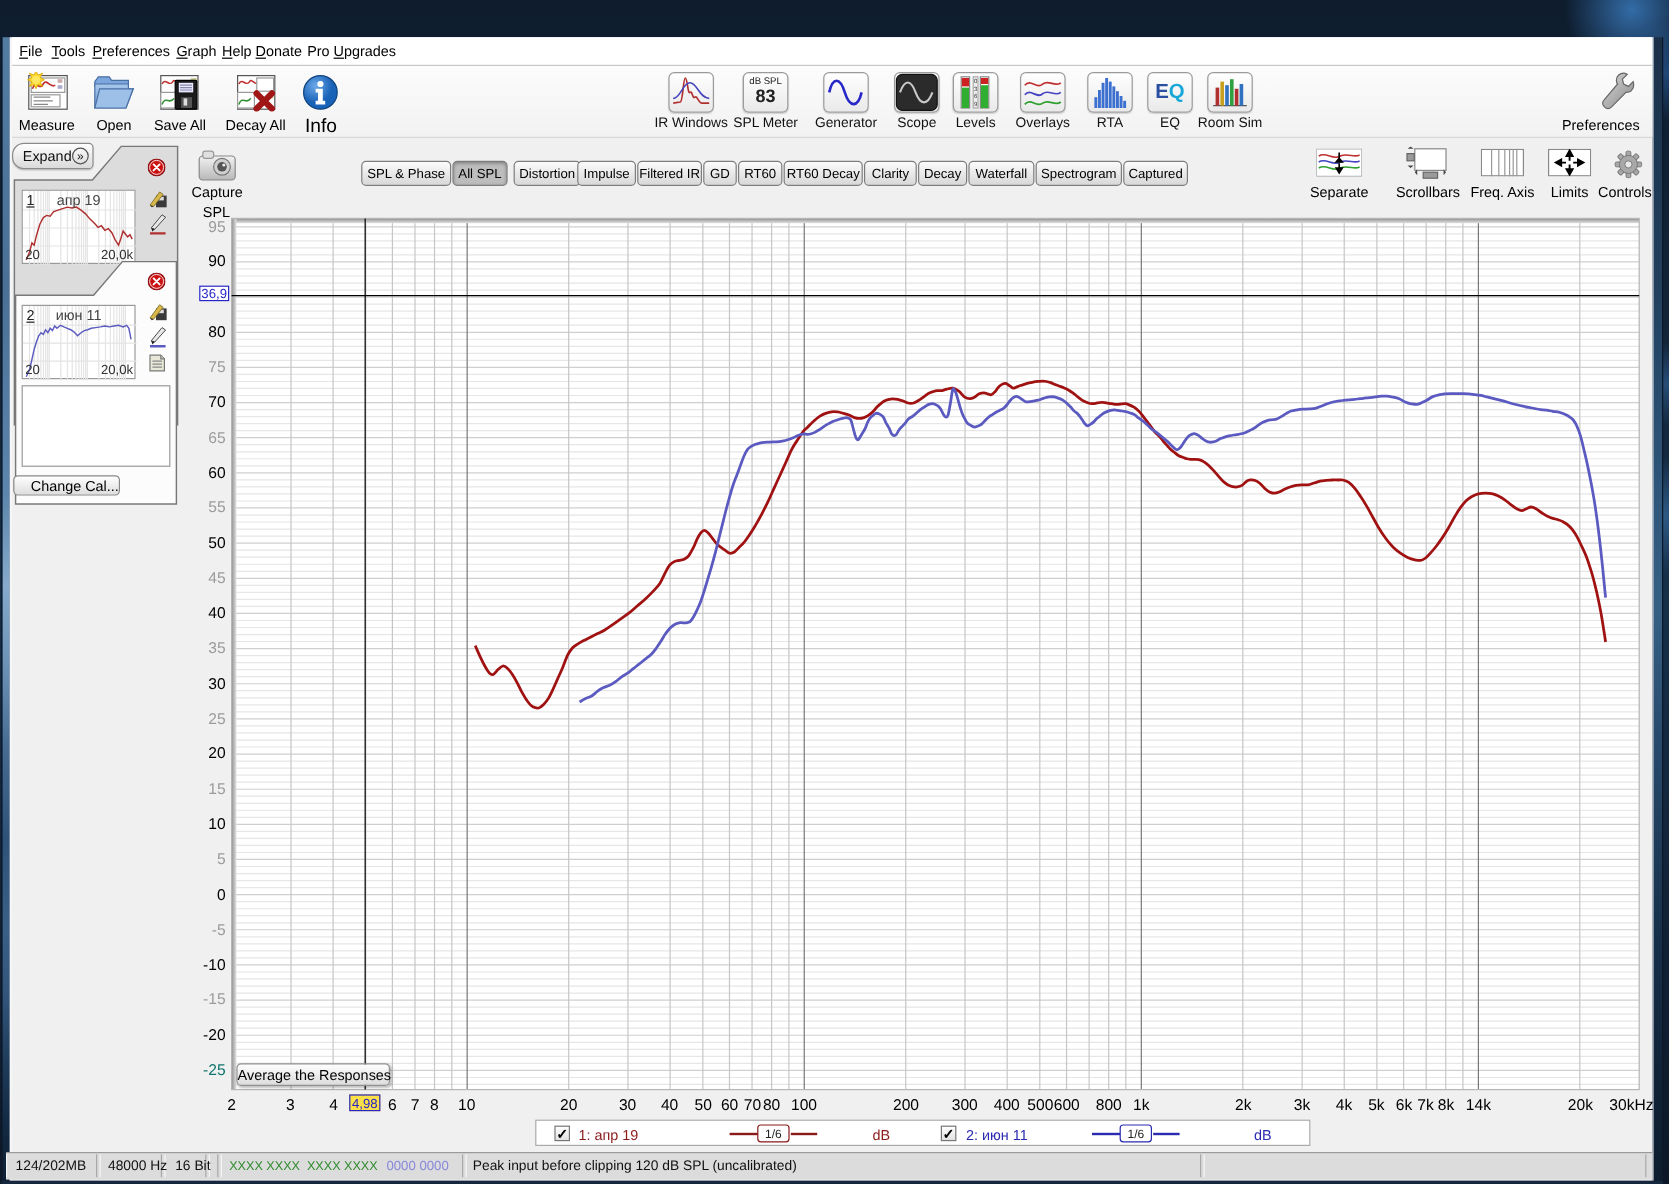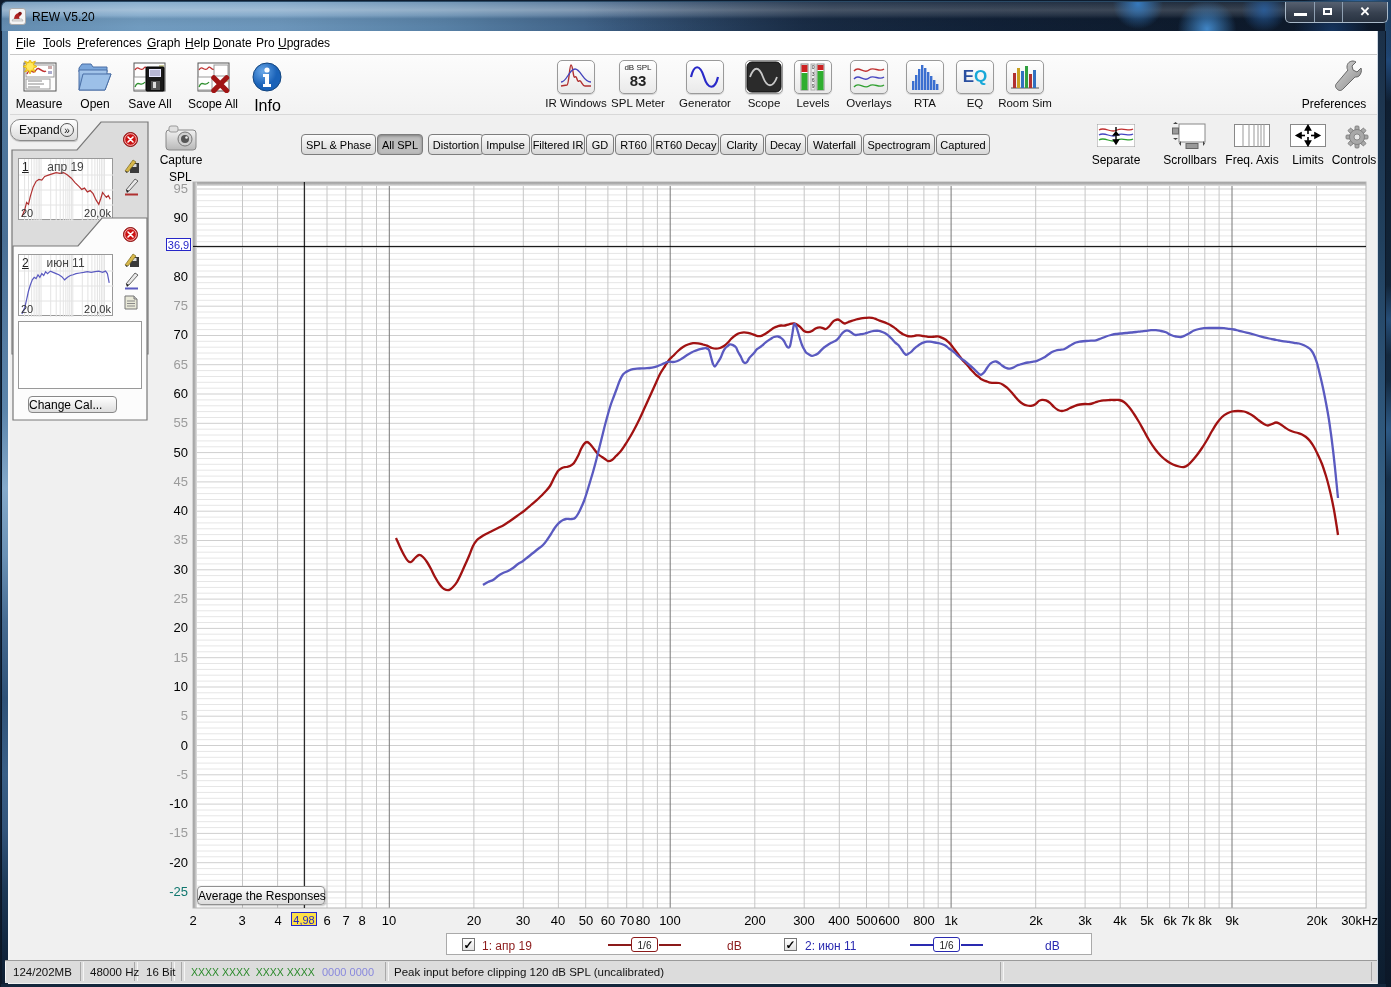--- a/index.html
+++ b/index.html
@@ -3,45 +3,20 @@
 *{margin:0;padding:0;box-sizing:border-box}
 body{width:1391px;height:987px;overflow:hidden;font-family:"Liberation Sans",sans-serif;background:
 radial-gradient(circle 80px at 1360px 8px,rgba(58,122,188,.85),rgba(58,122,188,0) 70%),
 radial-gradient(circle 60px at 1388px 60px,rgba(40,90,150,.7),rgba(40,90,150,0) 70%),
 radial-gradient(circle 70px at 1386px 430px,#2e5a86,rgba(46,90,134,0) 70%),
 radial-gradient(circle 50px at 1389px 320px,rgba(52,104,160,.6),rgba(52,104,160,0) 70%),
 linear-gradient(180deg,#0e1c2e 0%,#122539 30%,#16304a 50%,#122338 75%,#0c1828 100%)}
 </style></head><body>
 <div style="position:absolute;left:0;top:0;width:1391px;height:987px">
 <div style="position:absolute;left:10px;top:31px;width:1367px;height:953px;background:#f0f0f0"></div>
-<div style="position:absolute;left:1px;top:1px;width:1385px;height:30px;border-radius:6px 6px 0 0;border:1px solid #2a4a66;border-bottom:none;background:
-radial-gradient(circle 42px at 1205px 27px,rgba(70,145,215,.9),rgba(70,145,215,0) 70%),
-radial-gradient(circle 36px at 1136px 2px,rgba(55,125,195,.95),rgba(55,125,195,0) 70%),
-radial-gradient(circle 32px at 1262px 8px,rgba(40,95,160,.85),rgba(40,95,160,0) 70%),
-radial-gradient(circle 55px at 1330px 30px,rgba(25,70,130,.6),rgba(25,70,130,0) 70%),
-linear-gradient(90deg,rgba(10,20,35,0) 0%,rgba(10,20,35,0) 42%,rgba(10,20,35,.38) 60%,rgba(12,22,38,.5) 100%),
-linear-gradient(180deg,rgba(255,255,255,.15) 0%,rgba(255,255,255,.34) 28%,rgba(255,255,255,.16) 46%,rgba(0,0,0,.07) 58%,rgba(0,0,0,.03) 85%),
-linear-gradient(90deg,#6690b5 0%,#74a0c5 10%,#6f9ac0 20%,#5a84aa 32%,#3c5e84 45%,#223a59 58%,#152944 72%,#102034 86%,#0e1b2c 100%)">
-<div style="position:absolute;left:7px;top:6px;width:17px;height:17px;background:#f5f5f5;border-radius:3px;border:1px solid #aaa">
-<svg width="15" height="15">
-          <path d="M4,11 C4,7 6,4 9,4 L11,6 L9,8 L10,11 Z" fill="#b02020"></path>
-          <circle cx="10" cy="4.5" r="1.8" fill="#801515"></circle>
-          <path d="M2,12 L13,12 L12,10 L3,10 Z" fill="#e8e8e8" stroke="#999" stroke-width="0.5"></path>
-        </svg></div>
-<div style="position:absolute;left:30px;top:8px;font-size:12px;color:#000">REW V5.20</div>
-<div style="position:absolute;left:1283px;top:0px;width:103px;height:21px;display:flex;border:1px solid #a9b9c9;border-top:none;border-radius:0 0 5px 5px;background:linear-gradient(rgba(88,98,114,.96),rgba(55,65,80,.96) 55%,rgba(42,52,66,.96))">
-<div style="width:29px;border-right:1px solid #8fa0b2;position:relative">
-          <span style="position:absolute;left:8px;top:11px;width:13px;height:3px;background:#fff"></span>
-        </div>
-<div style="width:28px;border-right:1px solid #8fa0b2;position:relative">
-          <span style="position:absolute;left:8px;top:6px;width:9px;height:7px;border:2px solid #fff"></span>
-        </div>
-<div style="flex:1;color:#fff;text-align:center;font-size:13px;font-weight:bold;line-height:19px">✕</div>
-</div>
-</div>
   </div>
 <div style="position:absolute;left:1px;top:31px;width:7px;height:953px;background:linear-gradient(180deg,#527ca2 0%,#4a7096 22%,#5d86ac 40%,#85aacb 48%,#6b92b6 55%,#476c92 62%,#2f5278 70%,#3a6088 78%,#32547a 84%,#1d3a58 90%,#122740 96%,#0e1f33 100%);border-left:1px solid #0d1828"></div>
 <div style="position:absolute;left:8px;top:31px;width:2px;height:953px;background:#f5f6f7"></div>
 <div style="position:absolute;left:1377px;top:31px;width:9px;height:953px;background:linear-gradient(180deg,#1b3048 0%,#21405e 22%,#2d5478 38%,#356084 50%,#27496b 62%,#16304a 78%,#0f2236 92%,#0d1d2f 100%);border-right:1px solid #0d1828;border-left:1px solid #cfd8e2"></div>
 <div style="position:absolute;left:1px;top:984px;width:1385px;height:3px;background:#14273c"></div>
 <div style="position:absolute;left:10px;top:31px;width:1367px;height:24px;background:#fff;border-bottom:1px solid #c8c8c8"></div>
 <div style="position:absolute;left:16px;top:36px;font-size:12px;color:#000"><u>F</u>ile</div>
 <div style="position:absolute;left:43px;top:36px;font-size:12px;color:#000"><u>T</u>ools</div>
 <div style="position:absolute;left:77px;top:36px;font-size:12px;color:#000"><u>P</u>references</div>
 <div style="position:absolute;left:147px;top:36px;font-size:12px;color:#000"><u>G</u>raph</div>
@@ -98,21 +73,21 @@
 <div style="position:absolute;left:197px;top:61px;width:34px;height:32px">
 <svg width="34" height="32">
 <rect x="1" y="2" width="31" height="28" fill="#fdfdfd" stroke="#555"></rect>
 <path d="M2,9 C5,3 8,12 11,7 C13,4 15,10 17,8" stroke="#c03030" fill="none" stroke-width="1.3"></path>
 <rect x="1" y="16" width="14" height="13" fill="#fff" stroke="#999"></rect>
 <path d="M2,26 C5,18 8,27 12,21" stroke="#309030" fill="none" stroke-width="1.3"></path>
 <rect x="17" y="4" width="14" height="11" fill="#fff" stroke="#999"></rect>
 <rect x="26" y="17" width="5" height="4" fill="#cc9"></rect>
 <path d="M8,8 L16,16 M16,8 L8,16" transform="translate(4,4) scale(1.6)" stroke="#a01515" stroke-width="3.2" stroke-linecap="round"></path>
 </svg></div>
-<div style="position:absolute;left:168px;top:97px;width:90px;text-align:center;font-size:12px">Scope All</div>
+<div style="position:absolute;left:168px;top:97px;width:90px;text-align:center;font-size:12px">Decay All</div>
 <div style="position:absolute;left:252px;top:62px;width:30px;height:30px">
 <svg width="30" height="30">
 <defs>
         <radialGradient id="ig" cx="0.35" cy="0.3">
           <stop offset="0" stop-color="#6aa8e8"></stop>
           <stop offset="1" stop-color="#1a62b8"></stop>
         </radialGradient>
       </defs>
 <circle cx="15" cy="15" r="14" fill="url(#ig)" stroke="#11447e"></circle>
 <circle cx="15" cy="8" r="2.6" fill="#fff"></circle>
@@ -269,21 +244,21 @@
 <div style="position:absolute;left:859px;top:913px;width:60px;text-align:center;color:#000;font-size:13px">600</div>
 <div style="position:absolute;left:894px;top:913px;width:60px;text-align:center;color:#000;font-size:13px">800</div>
 <div style="position:absolute;left:921px;top:913px;width:60px;text-align:center;color:#000;font-size:13px">1k</div>
 <div style="position:absolute;left:1006px;top:913px;width:60px;text-align:center;color:#000;font-size:13px">2k</div>
 <div style="position:absolute;left:1055px;top:913px;width:60px;text-align:center;color:#000;font-size:13px">3k</div>
 <div style="position:absolute;left:1090px;top:913px;width:60px;text-align:center;color:#000;font-size:13px">4k</div>
 <div style="position:absolute;left:1117px;top:913px;width:60px;text-align:center;color:#000;font-size:13px">5k</div>
 <div style="position:absolute;left:1140px;top:913px;width:60px;text-align:center;color:#000;font-size:13px">6k</div>
 <div style="position:absolute;left:1158px;top:913px;width:60px;text-align:center;color:#000;font-size:13px">7k</div>
 <div style="position:absolute;left:1175px;top:913px;width:60px;text-align:center;color:#000;font-size:13px">8k</div>
-<div style="position:absolute;left:1202px;top:913px;width:60px;text-align:center;color:#000;font-size:13px">9k</div>
+<div style="position:absolute;left:1202px;top:913px;width:60px;text-align:center;color:#000;font-size:13px">14k</div>
 <div style="position:absolute;left:1287px;top:913px;width:60px;text-align:center;color:#000;font-size:13px">20k</div>
 <div style="position:absolute;left:1326px;top:913px;width:52px;text-align:right;color:#000;font-size:13px;white-space:nowrap">30kHz</div>
 <div style="position:absolute;left:291px;top:912px;width:26px;height:14px;border:1px solid #2626c8;background:#fde047;color:#2626c8;font-size:11px;text-align:center;line-height:14px">4,98</div>
 <div style="position:absolute;left:169px;top:170px;font-size:12px;color:#000">SPL</div>
 <div style="position:absolute;left:10px;top:119px;width:68px;height:22px;border:1px solid #8a8a8a;border-radius:10px 4px 4px 10px;background:linear-gradient(#ffffff,#dadada);font-size:12px;color:#111;line-height:20px;padding-left:8px;box-shadow:0 1px 1px rgba(0,0,0,.2)">Expand<span style="position:absolute;right:3px;top:3px;width:14px;height:14px;border:1px solid #555;border-radius:50%;text-align:center;line-height:13px;font-size:10px">»</span></div>
 <div style="position:absolute;left:165px;top:124px;width:32px;height:28px">
 <svg width="32" height="28">
 <defs>
         <linearGradient id="cg" x1="0" y1="0" x2="0" y2="1">
           <stop offset="0" stop-color="#f2f2f2"></stop>
@@ -438,21 +413,21 @@
     </svg></div>
 <div style="position:absolute;left:124px;top:295px;width:14px;height:15px">
 <svg width="14" height="15">
       <path d="M1,1 L10,1 L13,4 L13,14 L1,14 Z" fill="#e8e8d8" stroke="#777"></path>
       <path d="M10,1 L10,4 L13,4" fill="#ccc" stroke="#777"></path>
       <line x1="3" y1="6" x2="11" y2="6" stroke="#888"></line>
       <line x1="3" y1="8.5" x2="11" y2="8.5" stroke="#888"></line>
       <line x1="3" y1="11" x2="11" y2="11" stroke="#888"></line>
     </svg></div>
 <div style="position:absolute;left:18px;top:321px;width:124px;height:68px;background:#fff;border:1px solid #999"></div>
-<div style="position:absolute;left:28px;top:396px;width:89px;height:17px;border:1px solid #888;border-radius:4px;background:linear-gradient(#fff,#ddd);font-size:12px;text-align:left;line-height:17px">Change Cal...</div>
+<div style="position:absolute;left:11px;top:396px;width:89px;height:17px;border:1px solid #888;border-radius:4px;background:linear-gradient(#fff,#ddd);font-size:12px;text-align:right;line-height:17px">Change Cal...</div>
 <div style="position:absolute;left:197px;top:886px;width:128px;height:19px;border:1px solid #909090;border-radius:4px;background:linear-gradient(#fefefe,#dcdcdc);font-size:12px;text-align:center;line-height:18px;color:#000;box-shadow:1px 1px 2px rgba(0,0,0,.25);white-space:nowrap">Average the Responses</div>
 <div style="position:absolute;left:446px;top:933px;width:646px;height:22px;background:#fff;border:1px solid #aaa"></div>
 <div style="position:absolute;left:462px;top:938px;width:13px;height:13px;background:linear-gradient(#fff,#e2e2e2);border:1px solid #777;font-size:12px;font-weight:bold;line-height:12px;text-align:center;color:#000">✓</div>
 <div style="position:absolute;left:482px;top:939px;font-size:12px;color:#8b1a1a">1: апр 19</div>
 <div style="position:absolute;left:608px;top:944px;width:24px;border-top:2px solid #8b1a1a"></div>
 <div style="position:absolute;left:631px;top:937px;width:27px;height:15px;border:1.5px solid #8b1a1a;border-radius:3px;background:#fff;text-align:center;font-size:10px;line-height:15px;color:#222"><span style="font-size:10px">1/6</span></div>
 <div style="position:absolute;left:659px;top:944px;width:22px;border-top:2px solid #8b1a1a"></div>
 <div style="position:absolute;left:727px;top:939px;font-size:12px;color:#8b1a1a">dB</div>
 <div style="position:absolute;left:784px;top:938px;width:13px;height:13px;background:linear-gradient(#fff,#e2e2e2);border:1px solid #777;font-size:12px;font-weight:bold;line-height:12px;text-align:center;color:#000">✓</div>
 <div style="position:absolute;left:805px;top:939px;font-size:12px;color:#2a2ab0">2: июн 11</div>

